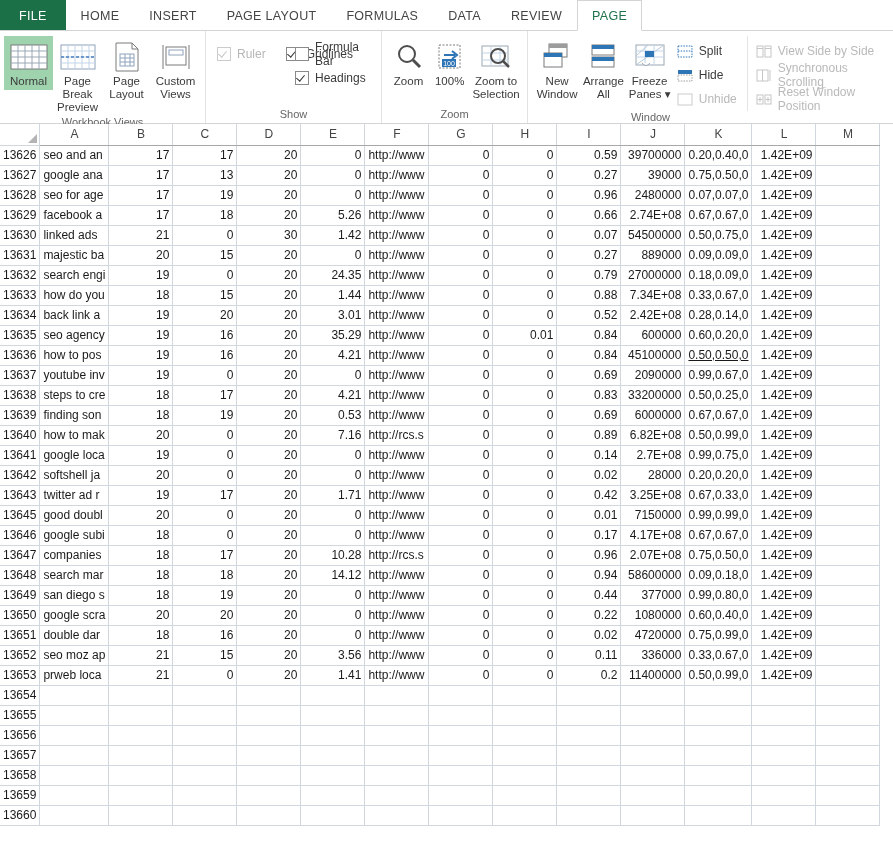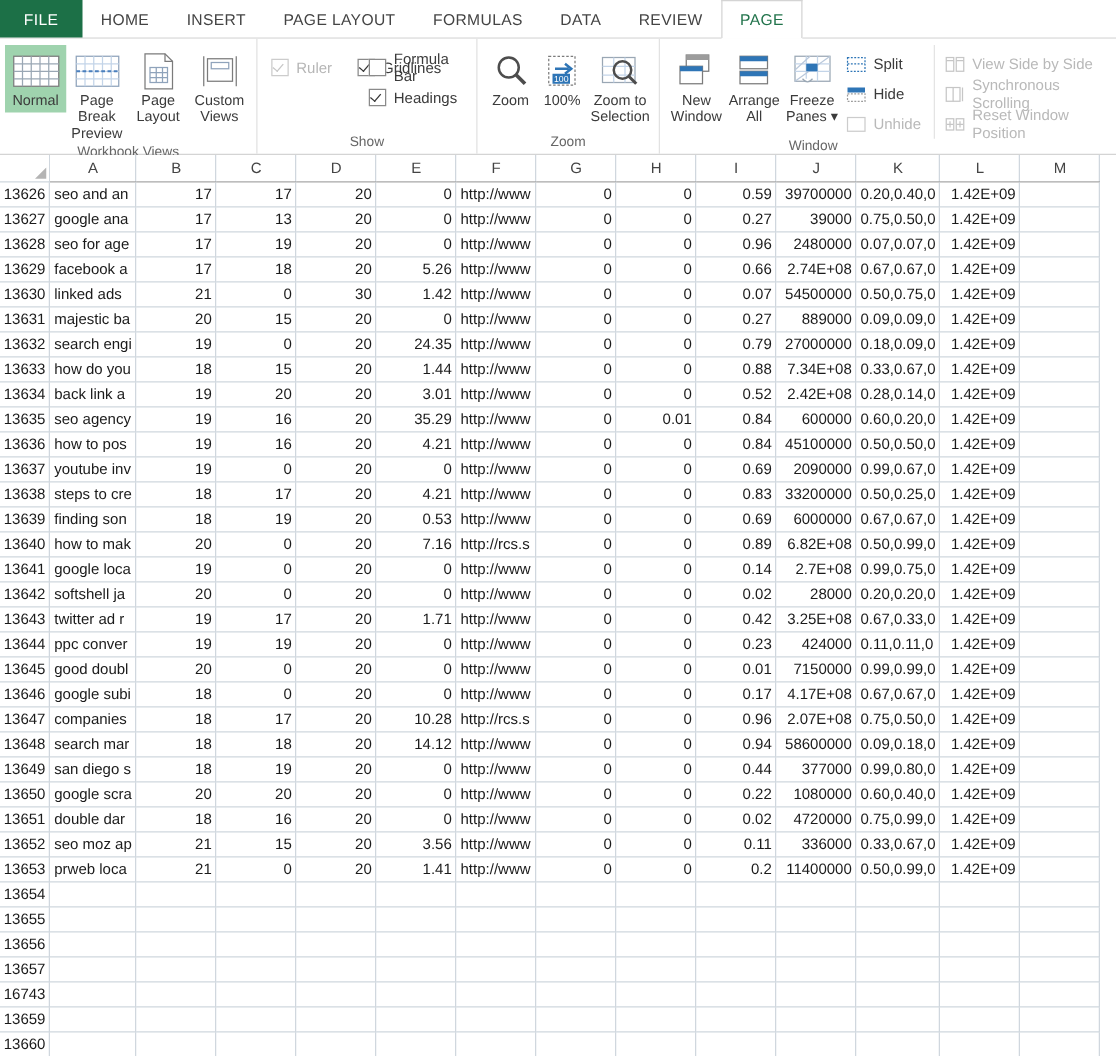--- a/index.html
+++ b/index.html
@@ -629,21 +629,21 @@
             <td class="txt" style="width: 66px;">how to pos</td>
             <td class="num" style="width: 64px;">19</td>
             <td class="num" style="width: 64px;">16</td>
             <td class="num" style="width: 64px;">20</td>
             <td class="num" style="width: 64px;">4.21</td>
             <td class="txt" style="width: 64px;">http://www</td>
             <td class="num" style="width: 64px;">0</td>
             <td class="num" style="width: 64px;">0</td>
             <td class="num" style="width: 64px;">0.84</td>
             <td class="num" style="width: 64px;">45100000</td>
-            <td class="txt" style="width: 64px;">0.50,0.50,0</td>
+            <td class="txt" style="width: 64px; text-decoration: underline;">0.50,0.50,0</td>
             <td class="num" style="width: 64px;">1.42E+09</td>
             <td class="txt" style="width: 64px;"></td>
           </tr>
           <tr>
             <td class="rowhdr">13637</td>
             <td class="txt" style="width: 66px;">youtube inv</td>
             <td class="num" style="width: 64px;">19</td>
             <td class="num" style="width: 64px;">0</td>
             <td class="num" style="width: 64px;">20</td>
             <td class="num" style="width: 64px;">0</td>
@@ -746,36 +746,20 @@
             <td class="txt" style="width: 64px;">http://www</td>
             <td class="num" style="width: 64px;">0</td>
             <td class="num" style="width: 64px;">0</td>
             <td class="num" style="width: 64px;">0.42</td>
             <td class="num" style="width: 64px;">3.25E+08</td>
             <td class="txt" style="width: 64px;">0.67,0.33,0</td>
             <td class="num" style="width: 64px;">1.42E+09</td>
             <td class="txt" style="width: 64px;"></td>
           </tr>
           <tr>
-            <td class="rowhdr">13644</td>
-            <td class="txt" style="width: 66px;">ppc conver</td>
-            <td class="num" style="width: 64px;">19</td>
-            <td class="num" style="width: 64px;">19</td>
-            <td class="num" style="width: 64px;">20</td>
-            <td class="num" style="width: 64px;">0</td>
-            <td class="txt" style="width: 64px;">http://www</td>
-            <td class="num" style="width: 64px;">0</td>
-            <td class="num" style="width: 64px;">0</td>
-            <td class="num" style="width: 64px;">0.23</td>
-            <td class="num" style="width: 64px;">424000</td>
-            <td class="txt" style="width: 64px;">0.11,0.11,0</td>
-            <td class="num" style="width: 64px;">1.42E+09</td>
-            <td class="txt" style="width: 64px;"></td>
-          </tr>
-          <tr>
             <td class="rowhdr">13645</td>
             <td class="txt" style="width: 66px;">good doubl</td>
             <td class="num" style="width: 64px;">20</td>
             <td class="num" style="width: 64px;">0</td>
             <td class="num" style="width: 64px;">20</td>
             <td class="num" style="width: 64px;">0</td>
             <td class="txt" style="width: 64px;">http://www</td>
             <td class="num" style="width: 64px;">0</td>
             <td class="num" style="width: 64px;">0</td>
             <td class="num" style="width: 64px;">0.01</td>
@@ -970,21 +954,21 @@
             <td class="txt" style="width: 64px;"></td>
             <td class="num" style="width: 64px;"></td>
             <td class="num" style="width: 64px;"></td>
             <td class="num" style="width: 64px;"></td>
             <td class="num" style="width: 64px;"></td>
             <td class="txt" style="width: 64px;"></td>
             <td class="num" style="width: 64px;"></td>
             <td class="txt" style="width: 64px;"></td>
           </tr>
           <tr>
-            <td class="rowhdr">16743</td>
+            <td class="rowhdr">13658</td>
             <td class="txt" style="width: 66px;"></td>
             <td class="num" style="width: 64px;"></td>
             <td class="num" style="width: 64px;"></td>
             <td class="num" style="width: 64px;"></td>
             <td class="num" style="width: 64px;"></td>
             <td class="txt" style="width: 64px;"></td>
             <td class="num" style="width: 64px;"></td>
             <td class="num" style="width: 64px;"></td>
             <td class="num" style="width: 64px;"></td>
             <td class="num" style="width: 64px;"></td>

